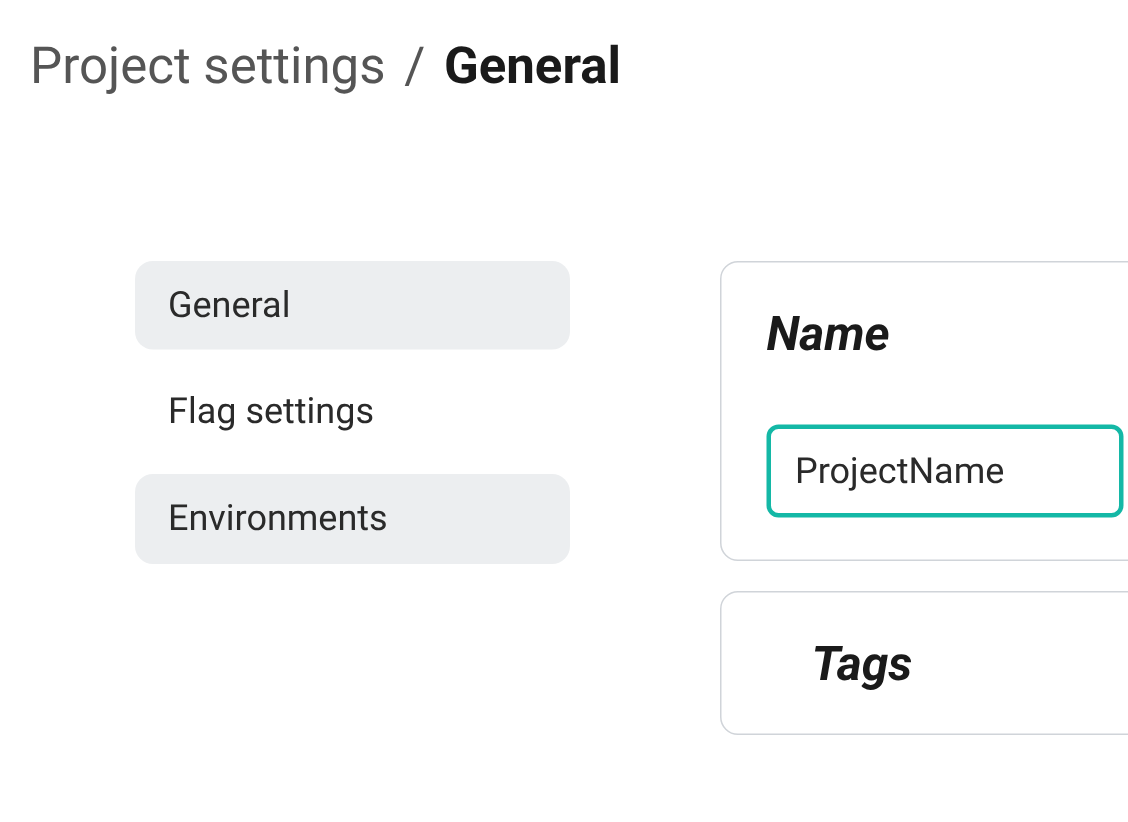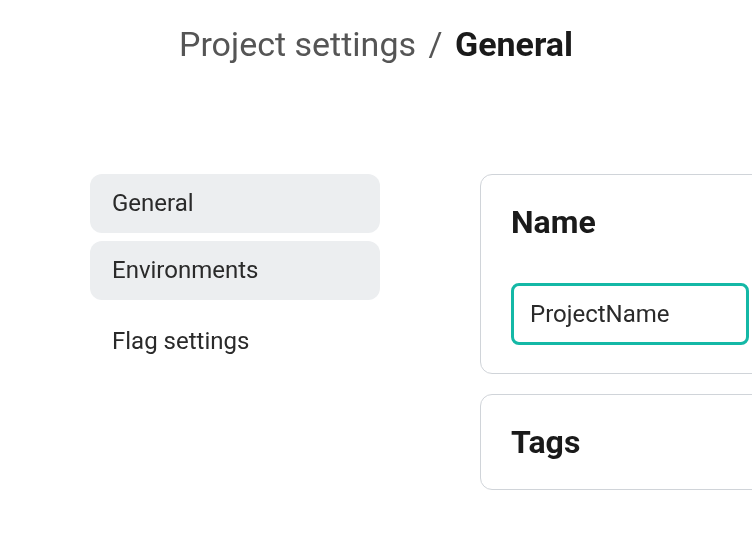--- a/index.html
+++ b/index.html
@@ -13,21 +13,20 @@
     color: #1a1a1a;
     width: 752px;
     height: 548px;
     overflow: hidden;
   }
   .breadcrumb {
     padding: 24px 20px 0 20px;
     font-size: 34px;
     font-weight: 400;
     color: #555;
-    text-align: center;
   }
   .breadcrumb .sep {
     color: #555;
     margin: 0 4px;
   }
   .breadcrumb .current {
     font-weight: 700;
     color: #1a1a1a;
   }
   .content {
@@ -69,23 +68,25 @@
     border: 1px solid #d0d4d9;
     border-radius: 12px;
     padding: 28px 30px 28px 30px;
     min-width: 300px;
   }
   .card-title {
     font-size: 32px;
     font-weight: 700;
     color: #1a1a1a;
     margin-bottom: 42px;
+    font-style: italic;
   }
   .card-title.tight {
     margin-bottom: 0;
+    margin-left: 30px;
   }
   .text-input {
     width: 100%;
     font-size: 24px;
     padding: 14px 16px;
     border: 3px solid #14b8a6;
     border-radius: 8px;
     outline: none;
     color: #2a2a2a;
     font-family: inherit;
@@ -98,25 +99,25 @@
   <span>Project settings</span>
   <span class="sep">/</span>
   <span class="current">General</span>
 </div>
 
 <div class="content">
   <nav class="sidebar">
     <div class="sidebar-item active">
       <span>General</span>
     </div>
+    <div class="sidebar-item plain">
+      <span>Flag settings</span>
+    </div>
     <div class="sidebar-item active">
       <span>Environments</span>
-    </div>
-    <div class="sidebar-item plain">
-      <span>Flag settings</span>
     </div>
   </nav>
 
   <div class="main">
     <div class="card">
       <div class="card-title">Name</div>
       <input class="text-input" type="text" value="ProjectName" style="">
     </div>
     <div class="card">
       <div class="card-title tight">Tags</div>

